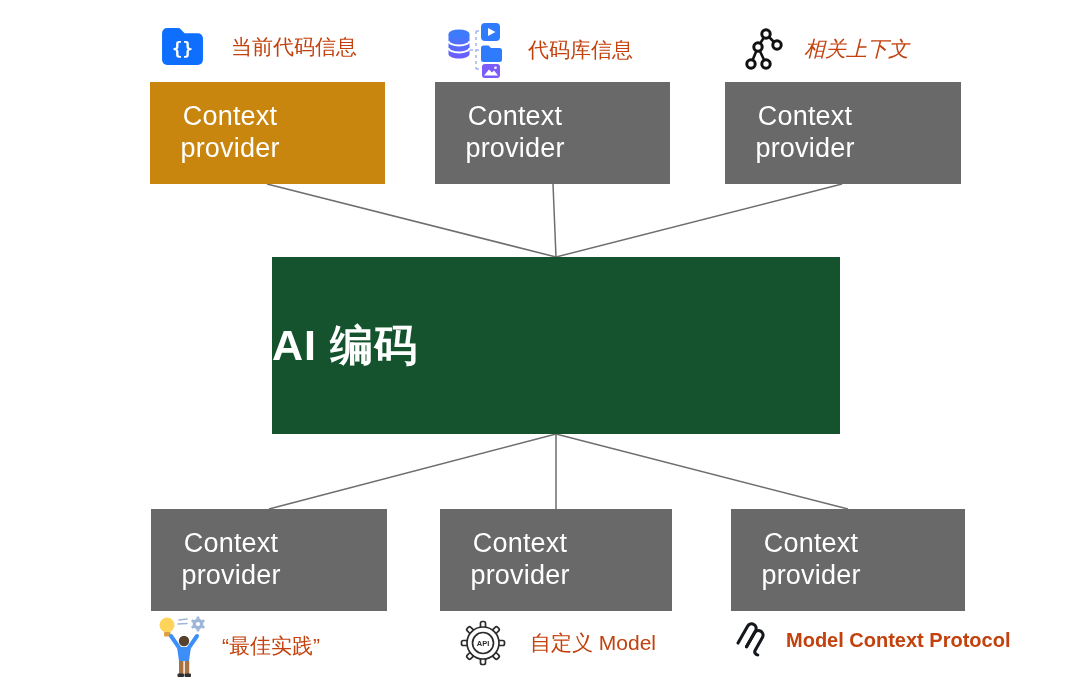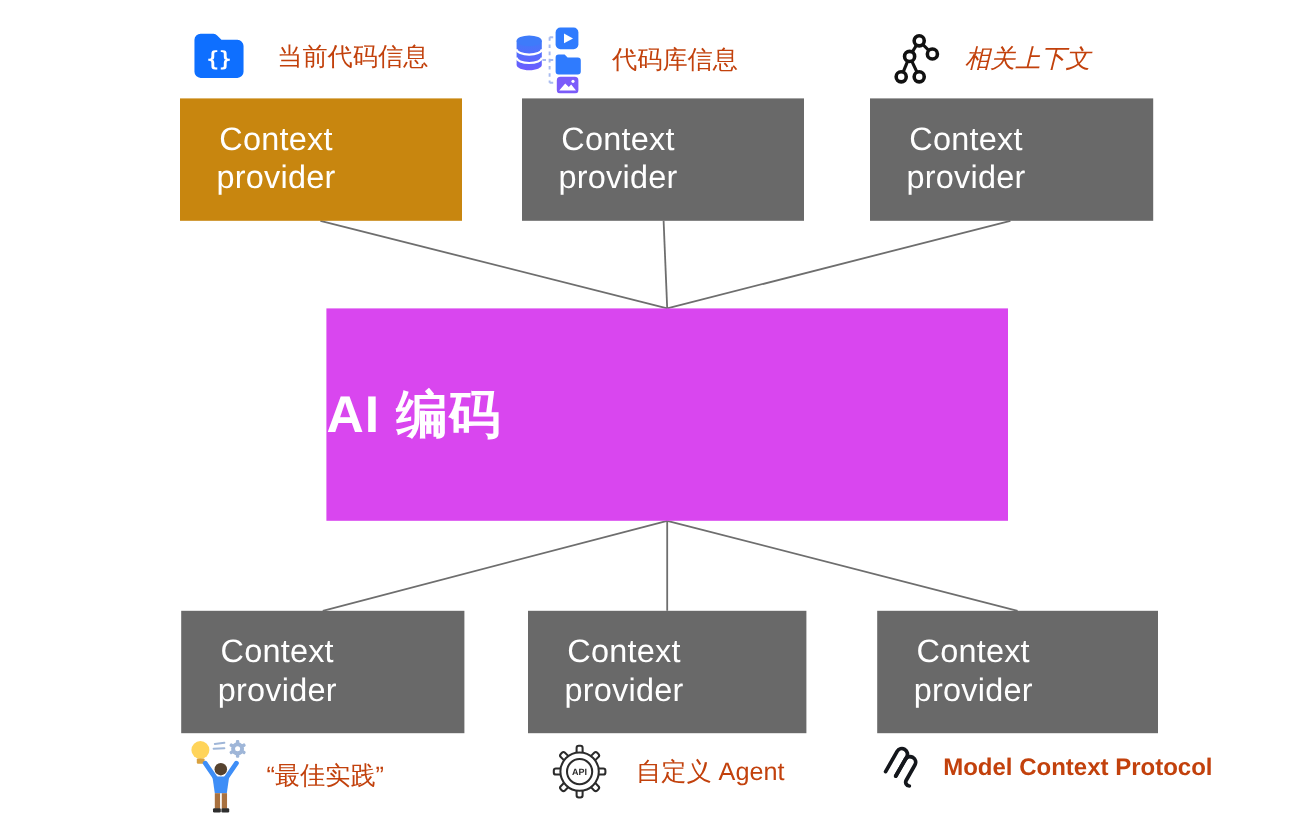--- a/index.html
+++ b/index.html
@@ -39,21 +39,21 @@
   }
   .box-gray   { background: #696969; }
   .box-orange { background: #c8860f; }
 
   .box-top-a { left: 150px; top:  82px; width: 235px; height: 102px; }
   .box-top-b { left: 435px; top:  82px; width: 235px; height: 102px; }
   .box-top-c { left: 725px; top:  82px; width: 236px; height: 102px; }
 
   .box-center {
     left: 272px; top: 257px; width: 568px; height: 177px;
-    background: #d946ef;
+    background: #14532d;
   }
   .box-center .center-label {
     color: #ffffff;
     font-size: 43px;
     font-weight: bold;
     letter-spacing: 1px;
   }
 
   .box-bot-d { left: 151px; top: 509px; width: 236px; height: 102px; }
   .box-bot-e { left: 440px; top: 509px; width: 232px; height: 102px; }
@@ -66,21 +66,21 @@
   }
   .tag .tag-text {
     color: #c2410c;
     font-size: 21px;
     white-space: nowrap;
   }
   .tag .tag-text.bold { font-weight: bold; font-size: 20px; }
   .tag .tag-icon { display: inline-flex; align-items: center; justify-content: center; }
 
   .tag-top-1 { left: 160px; top: 26px;  gap: 26px; }
-  .tag-top-2 { left: 428px; top: 22px;  gap: 24px; }
+  .tag-top-2 { left: 446px; top: 22px;  gap: 24px; }
   .tag-top-3 { left: 744px; top: 26px;  gap: 16px; font-style: italic; }
   .tag-bot-1 { left: 158px; top: 614px; gap: 12px; }
   .tag-bot-2 { left: 460px; top: 620px; gap: 24px; }
   .tag-bot-3 { left: 734px; top: 620px; gap: 12px; }
 </style>
 </head>
 <body>
 
 <div class="canvas">
 
@@ -252,21 +252,21 @@
             </g>
           <g transform="rotate(315 23 23)">
               <rect x="20.5" y="1.5" width="5" height="7" rx="1.8"></rect>
             </g>
           <circle cx="23" cy="23" r="16"></circle>
           <circle cx="23" cy="23" r="10.5"></circle>
         </g>
         <text x="23" y="25.8" text-anchor="middle" font-size="7.5" font-weight="bold" fill="#2b2b2b" font-family="'Liberation Sans', sans-serif">API</text>
       </svg>
     </span>
-    <span class="tag-text">自定义 Agent</span>
+    <span class="tag-text">自定义 Model</span>
   </div>
 
   <div class="tag tag-bot-3">
     <span class="tag-icon">
       <svg width="40" height="40" viewBox="0 0 40 40">
         <g fill="none" stroke="#14171c" stroke-width="3.1" stroke-linecap="round" stroke-linejoin="round">
           <path d="M4 23 L13.6 6.2 A4.6 4.6 0 0 1 21.6 10.8 L12.5 26.7"></path>
           <path d="M12.5 26.7 L20.4 12.9 A4.6 4.6 0 0 1 28.4 17.5 L21.2 30.2 A3.2 3.2 0 0 0 23.8 35"></path>
         </g>
       </svg>

